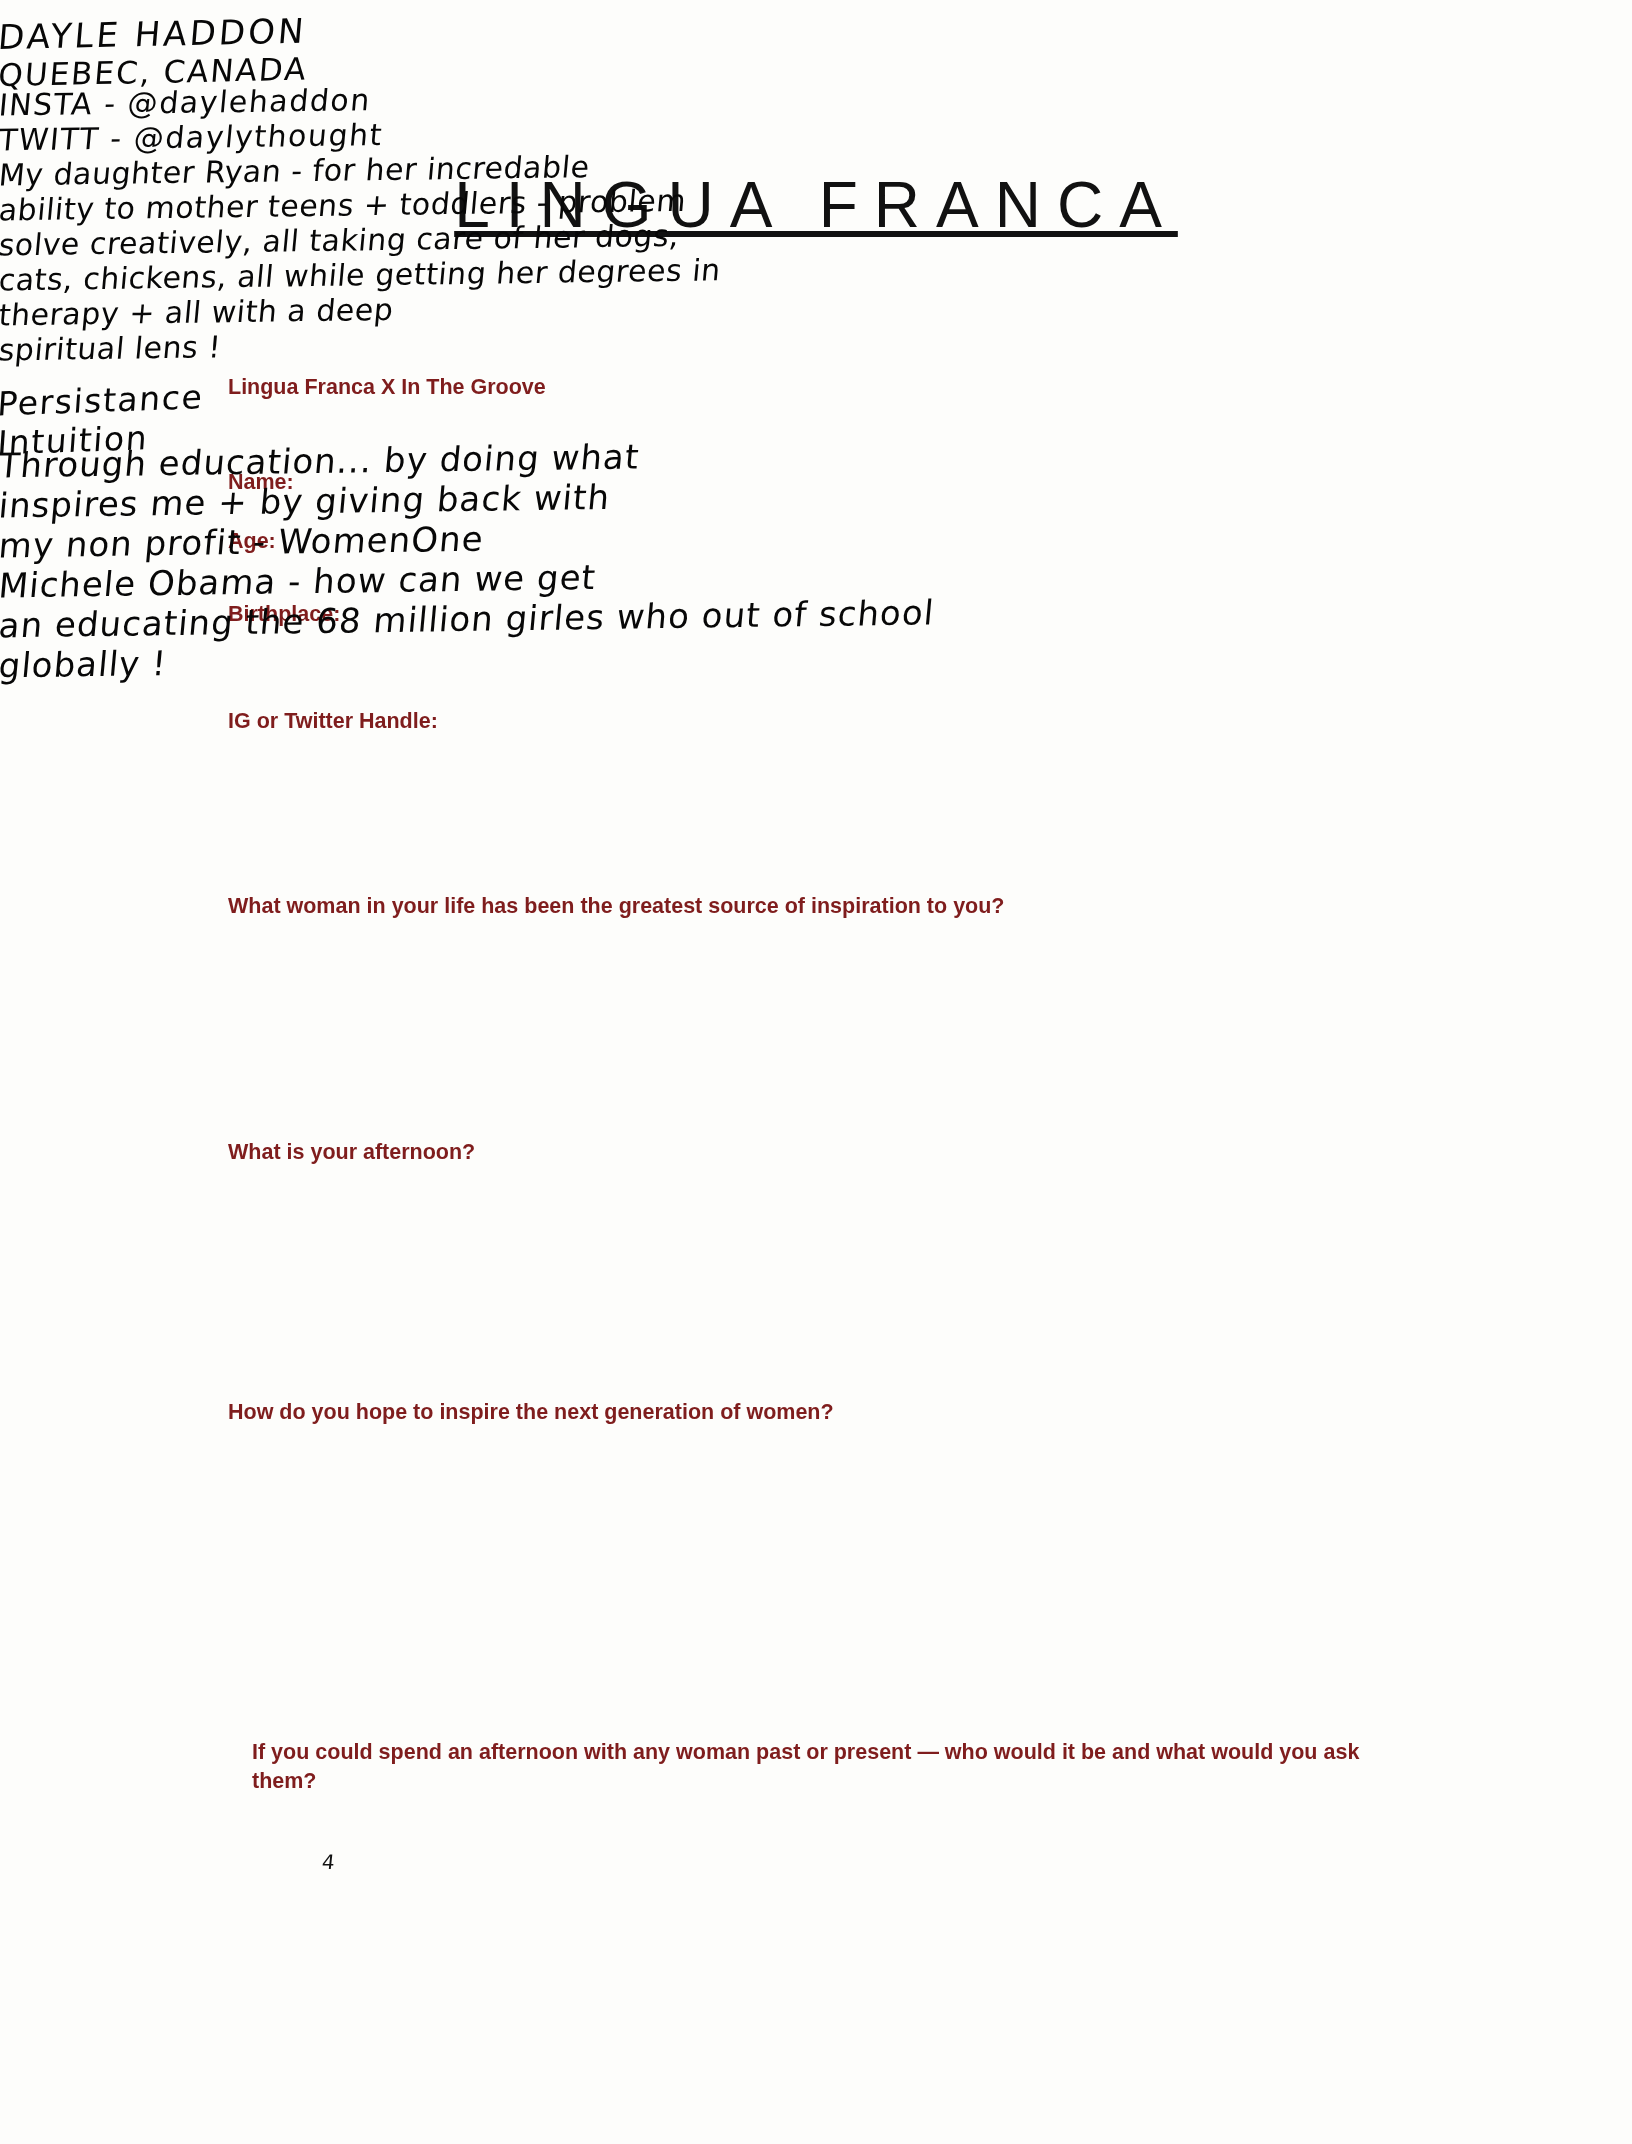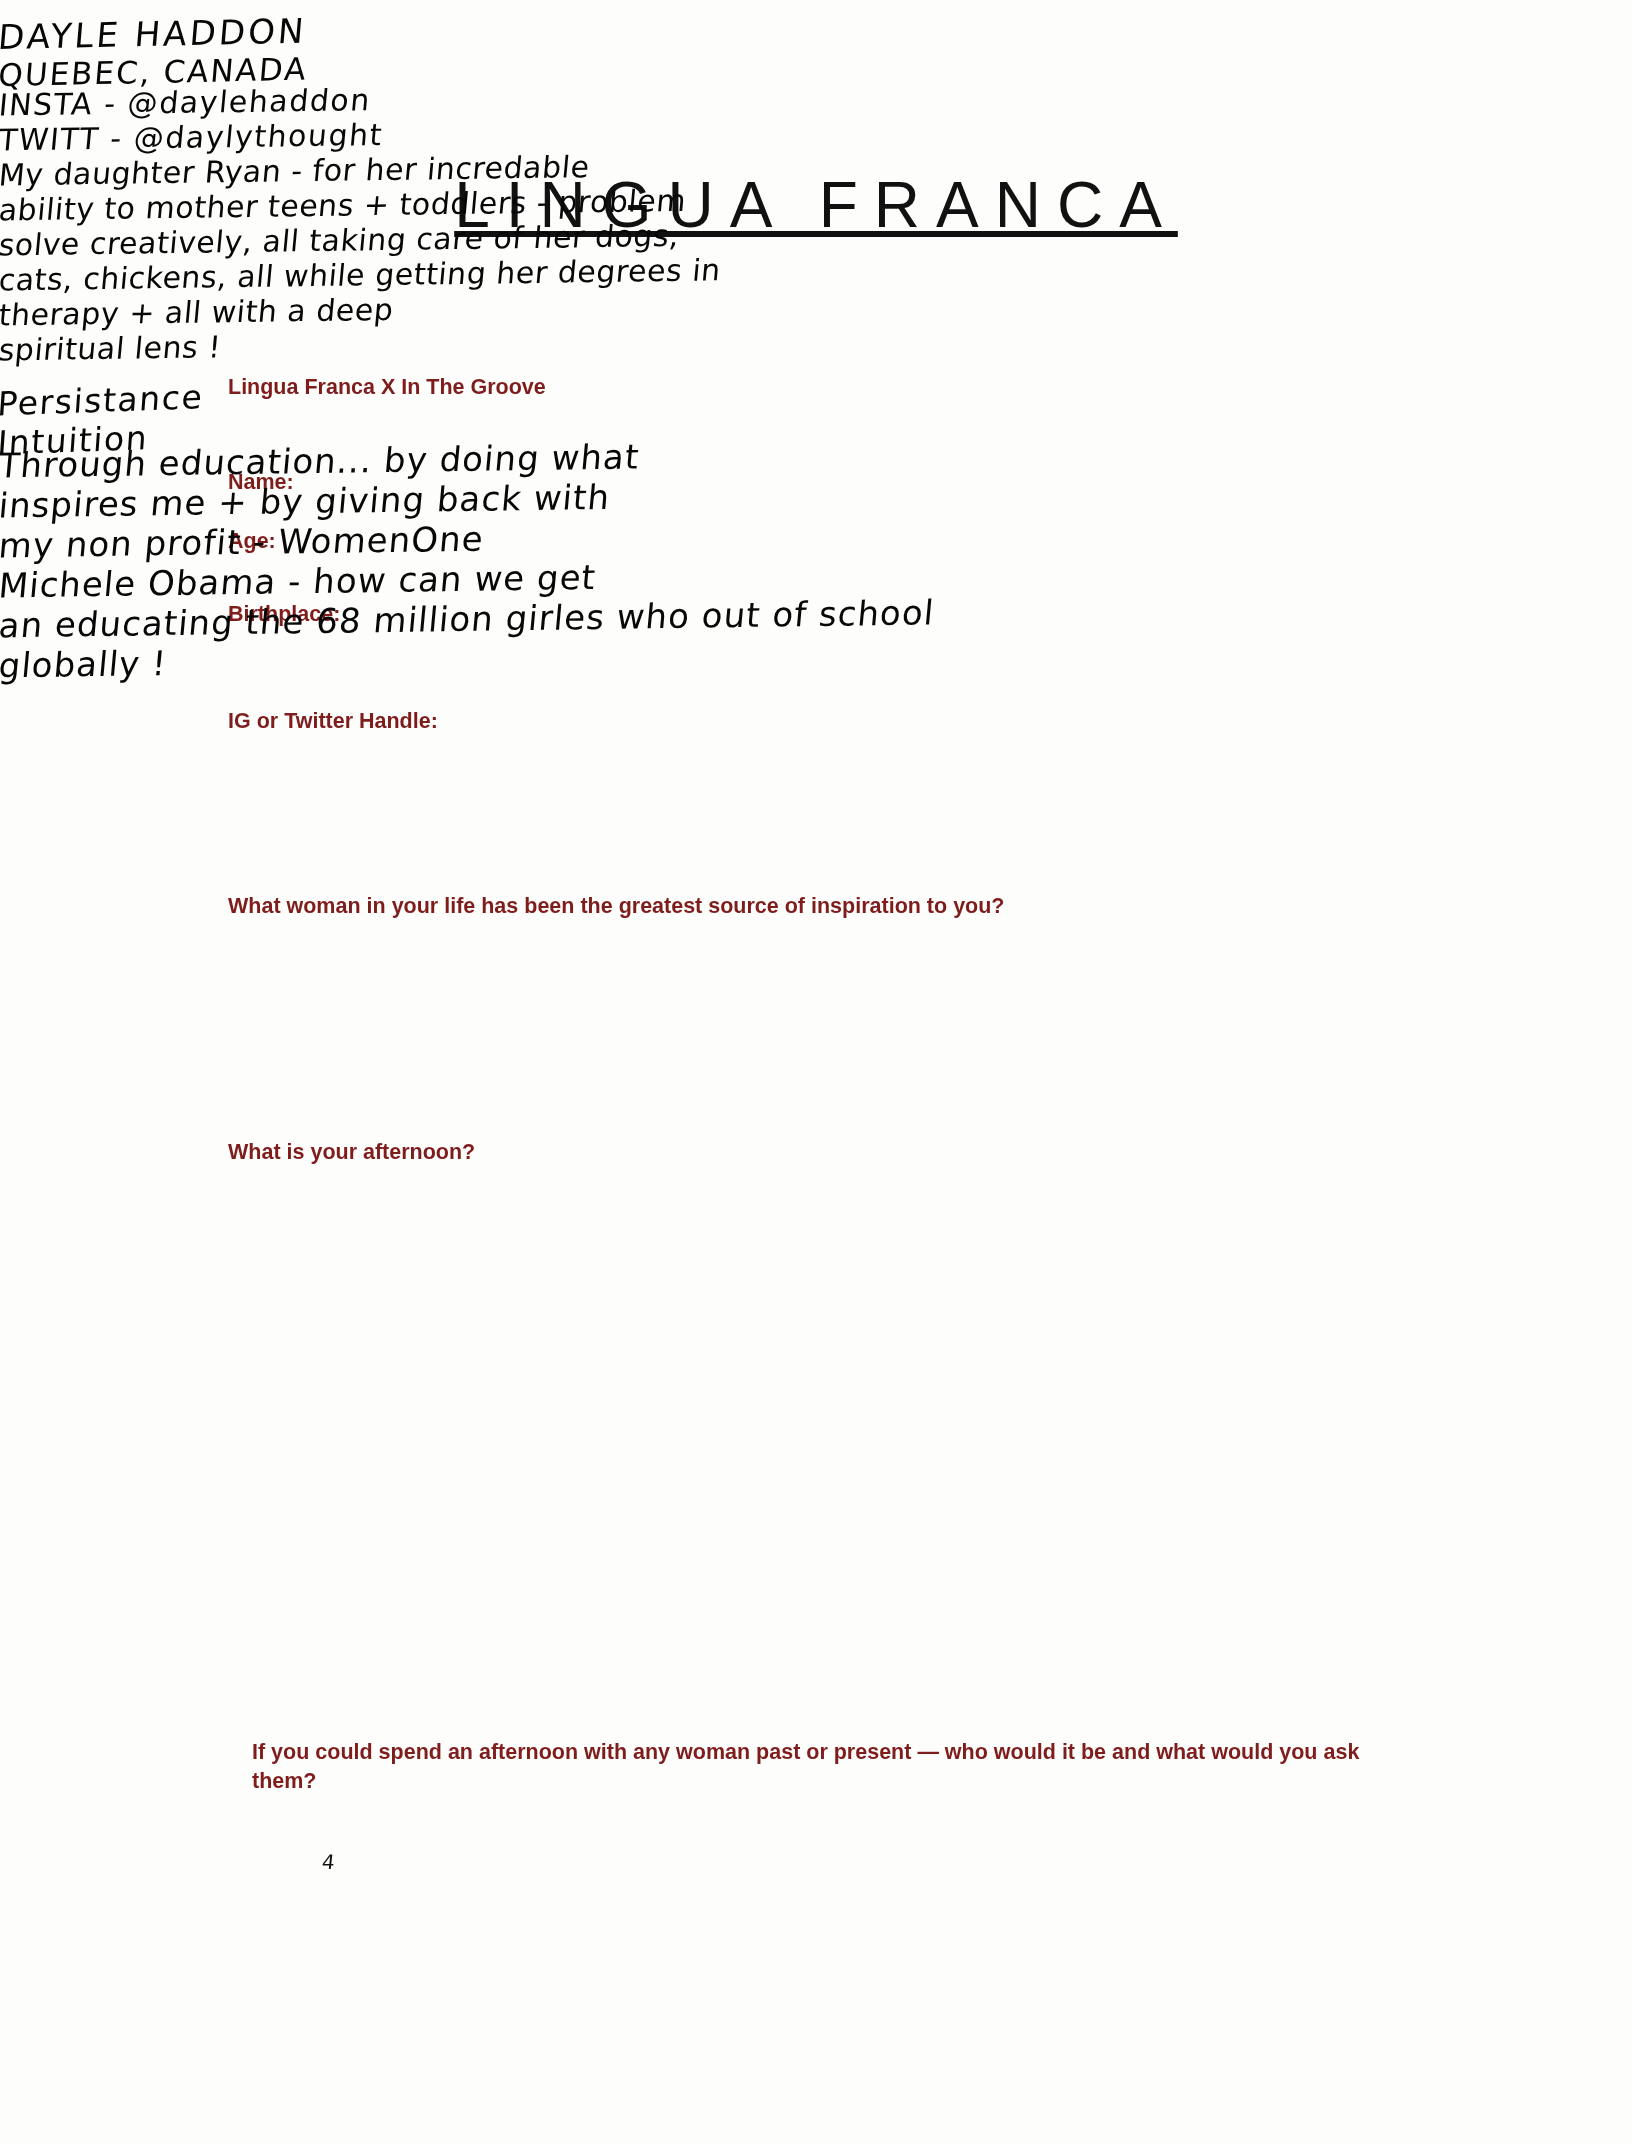--- a/index.html
+++ b/index.html
@@ -122,20 +122,21 @@
   <div class="ink answer-ink rot-2" style="top: 963px; left: 288px;">ability to mother teens + toddlers - problem</div>
   <div class="ink answer-ink rot-2" style="top: 1020px; left: 283px;">solve creatively, all taking care of her dogs,</div>
   <div class="ink answer-ink rot-2" style="top: 1073px; left: 278px;">cats, chickens, all while getting her degrees in</div>
   <div class="ink answer-ink rot-2" style="top: 1135px; left: 720px;">therapy + all with a deep</div>
   <div class="ink answer-ink rot-2" style="top: 1188px; left: 1020px;">spiritual lens !</div>
 
   <div class="label" style="top: 1138px; left: 228px;">What is your afternoon?</div>
   <div class="ink super-ink rot-3" style="top: 1178px; left: 282px;">Persistance</div>
   <div class="ink super-ink rot-3" style="top: 1250px; left: 285px;">Intuition</div>
 
+  <div class="label" style="top: 1398px; left: 228px;">How do you hope to inspire the next generation of women?</div>
   <div class="ink big-ink rot-2" style="top: 1455px; left: 390px;">Through education... by doing what</div>
   <div class="ink big-ink rot-2" style="top: 1525px; left: 420px;">inspires me + by giving back with</div>
   <div class="ink big-ink rot-2" style="top: 1595px; left: 432px;">my non profit - WomenOne</div>
 
   <div class="label label-wide" style="top: 1738px; left: 228px; margin-left: 24px;">If you could spend an afternoon with any woman past or present — who would it be and what would you ask them?</div>
 
   <div class="ink big-ink rot-2" style="top: 1810px; left: 292px;">Michele Obama - how can we get</div>
   <div class="superscript-mark" style="top: 1850px; left: 322px;">4</div>
   <div class="ink big-ink rot-2" style="top: 1878px; left: 75px;">an educating the 68 million girles who out of school</div>
   <div class="ink big-ink rot-2" style="top: 1948px; left: 338px;">globally !</div>

